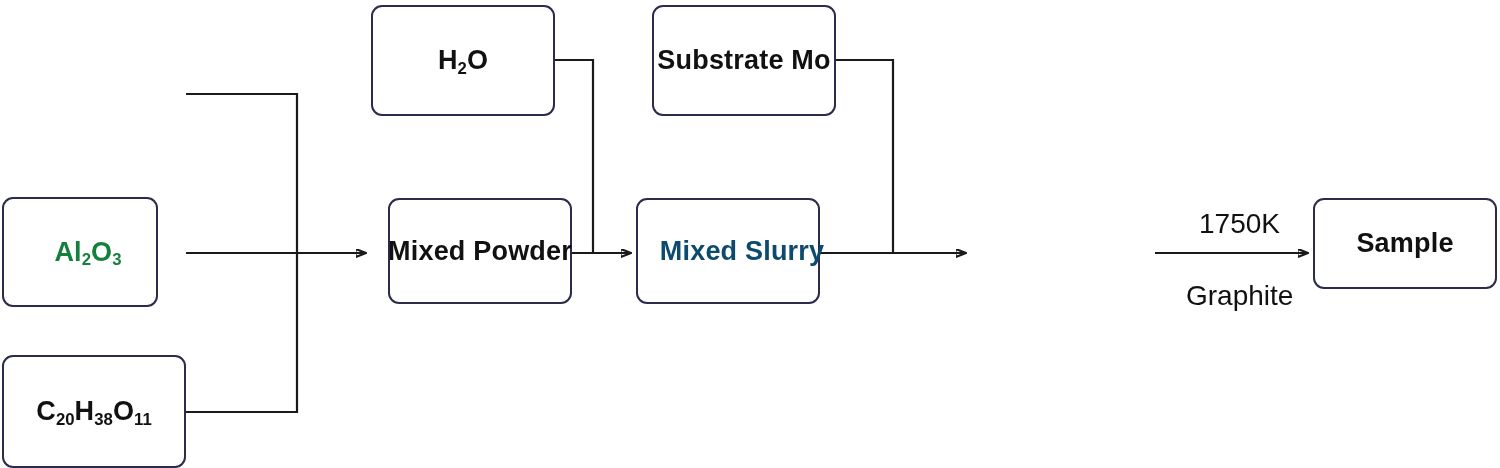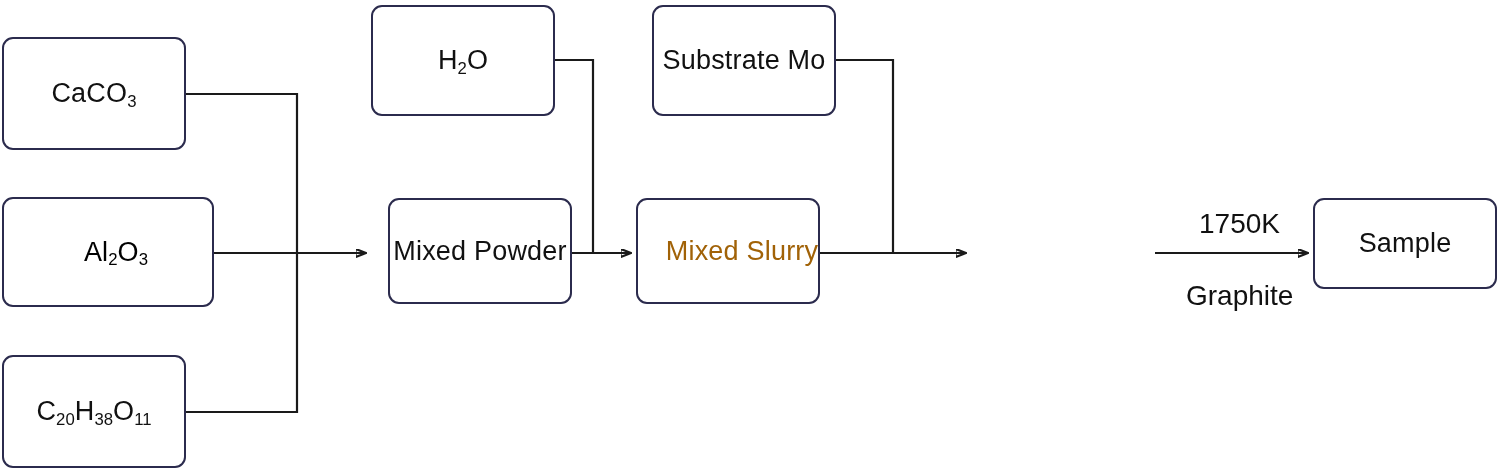--- a/index.html
+++ b/index.html
@@ -21,21 +21,21 @@
     position: absolute;
     box-sizing: border-box;
     border: 2px solid #2b2b4d;
     border-radius: 11px;
     background: #ffffff;
     display: flex;
     align-items: center;
     justify-content: center;
     color: #111111;
     font-size: 27px;
-    font-weight: 400;
+    font-weight: 700;
     letter-spacing: 0.2px;
     line-height: 1;
     z-index: 2;
   }
   .node .lbl {
     white-space: nowrap;
   }
   .node sub {
     font-size: 0.62em;
     vertical-align: baseline;
@@ -85,39 +85,36 @@
         <path d="M 186 412 L 297 412 L 297 253" stroke="#1a1a1a"></path>
         <path d="M 297 253 L 366 253" stroke="#1a1a1a" marker-end="url(#arrowhead)"></path>
         <path d="M 555 60 L 593 60 L 593 253" stroke="#1a1a1a"></path>
         <path d="M 555 253 L 631 253" stroke="#1a1a1a" marker-end="url(#arrowhead)"></path>
         <path d="M 820 60 L 893 60 L 893 253" stroke="#1a1a1a"></path>
         <path d="M 820 253 L 966 253" stroke="#1a1a1a" marker-end="url(#arrowhead)"></path>
         <path d="M 1155 253 L 1308 253" stroke="#1a1a1a" marker-end="url(#arrowhead)"></path>
       </g>
   </svg>
 
-  <div class="node" style="left: 2px; top: 37px; width: 184px; height: 113px; border-color: rgb(43, 43, 77); background: rgb(255, 255, 255); color: rgb(17, 17, 17);">
-    <span class="lbl">CaCO<sub>3</sub></span>
-  </div>
-  <div class="node" style="left: 2px; top: 197px; width: 212px; height: 110px; border-color: rgb(43, 43, 77); background: rgb(255, 255, 255); color: #000000; padding-left: 16px;">
+  <div class="node" style="left: 2px; top: 197px; width: 156px; height: 110px; border-color: rgb(43, 43, 77); background: rgb(255, 255, 255); color: #15803d; padding-left: 16px;">
     <span class="lbl">Al<sub>2</sub>O<sub>3</sub></span>
   </div>
   <div class="node" style="left: 2px; top: 355px; width: 184px; height: 113px; border-color: rgb(43, 43, 77); background: rgb(255, 255, 255); color: rgb(17, 17, 17);">
     <span class="lbl">C<sub>20</sub>H<sub>38</sub>O<sub>11</sub></span>
   </div>
   <div class="node" style="left: 371px; top: 5px; width: 184px; height: 111px; border-color: rgb(43, 43, 77); background: rgb(255, 255, 255); color: rgb(17, 17, 17);">
     <span class="lbl">H<sub>2</sub>O</span>
   </div>
   <div class="node" style="left: 388px; top: 198px; width: 184px; height: 106px; border-color: rgb(43, 43, 77); background: rgb(255, 255, 255); color: rgb(17, 17, 17);">
     <span class="lbl">Mixed Powder</span>
   </div>
   <div class="node" style="left: 636px; top: 5px; width: 184px; height: 111px; border-color: rgb(43, 43, 77); background: rgb(255, 255, 255); color: rgb(17, 17, 17); margin-left: 16px;">
     <span class="lbl">Substrate Mo</span>
   </div>
-  <div class="node" style="left: 636px; top: 198px; width: 184px; height: 106px; border-color: rgb(43, 43, 77); background: rgb(255, 255, 255); color: #a16207; padding-left: 28px;">
+  <div class="node" style="left: 636px; top: 198px; width: 184px; height: 106px; border-color: rgb(43, 43, 77); background: rgb(255, 255, 255); color: #0c4a6e; padding-left: 28px;">
     <span class="lbl">Mixed Slurry</span>
   </div>
   <div class="node" style="left: 1313px; top: 198px; width: 184px; height: 91px; border-color: rgb(43, 43, 77); background: rgb(255, 255, 255); color: rgb(17, 17, 17);">
     <span class="lbl">Sample</span>
   </div>
 
   <div class="edge-label" style="left: 1199px; top: 208px; color: rgb(17, 17, 17);">1750K</div>
   <div class="edge-label" style="left: 1186px; top: 280px; color: rgb(17, 17, 17);">Graphite</div>
 
 </div>

